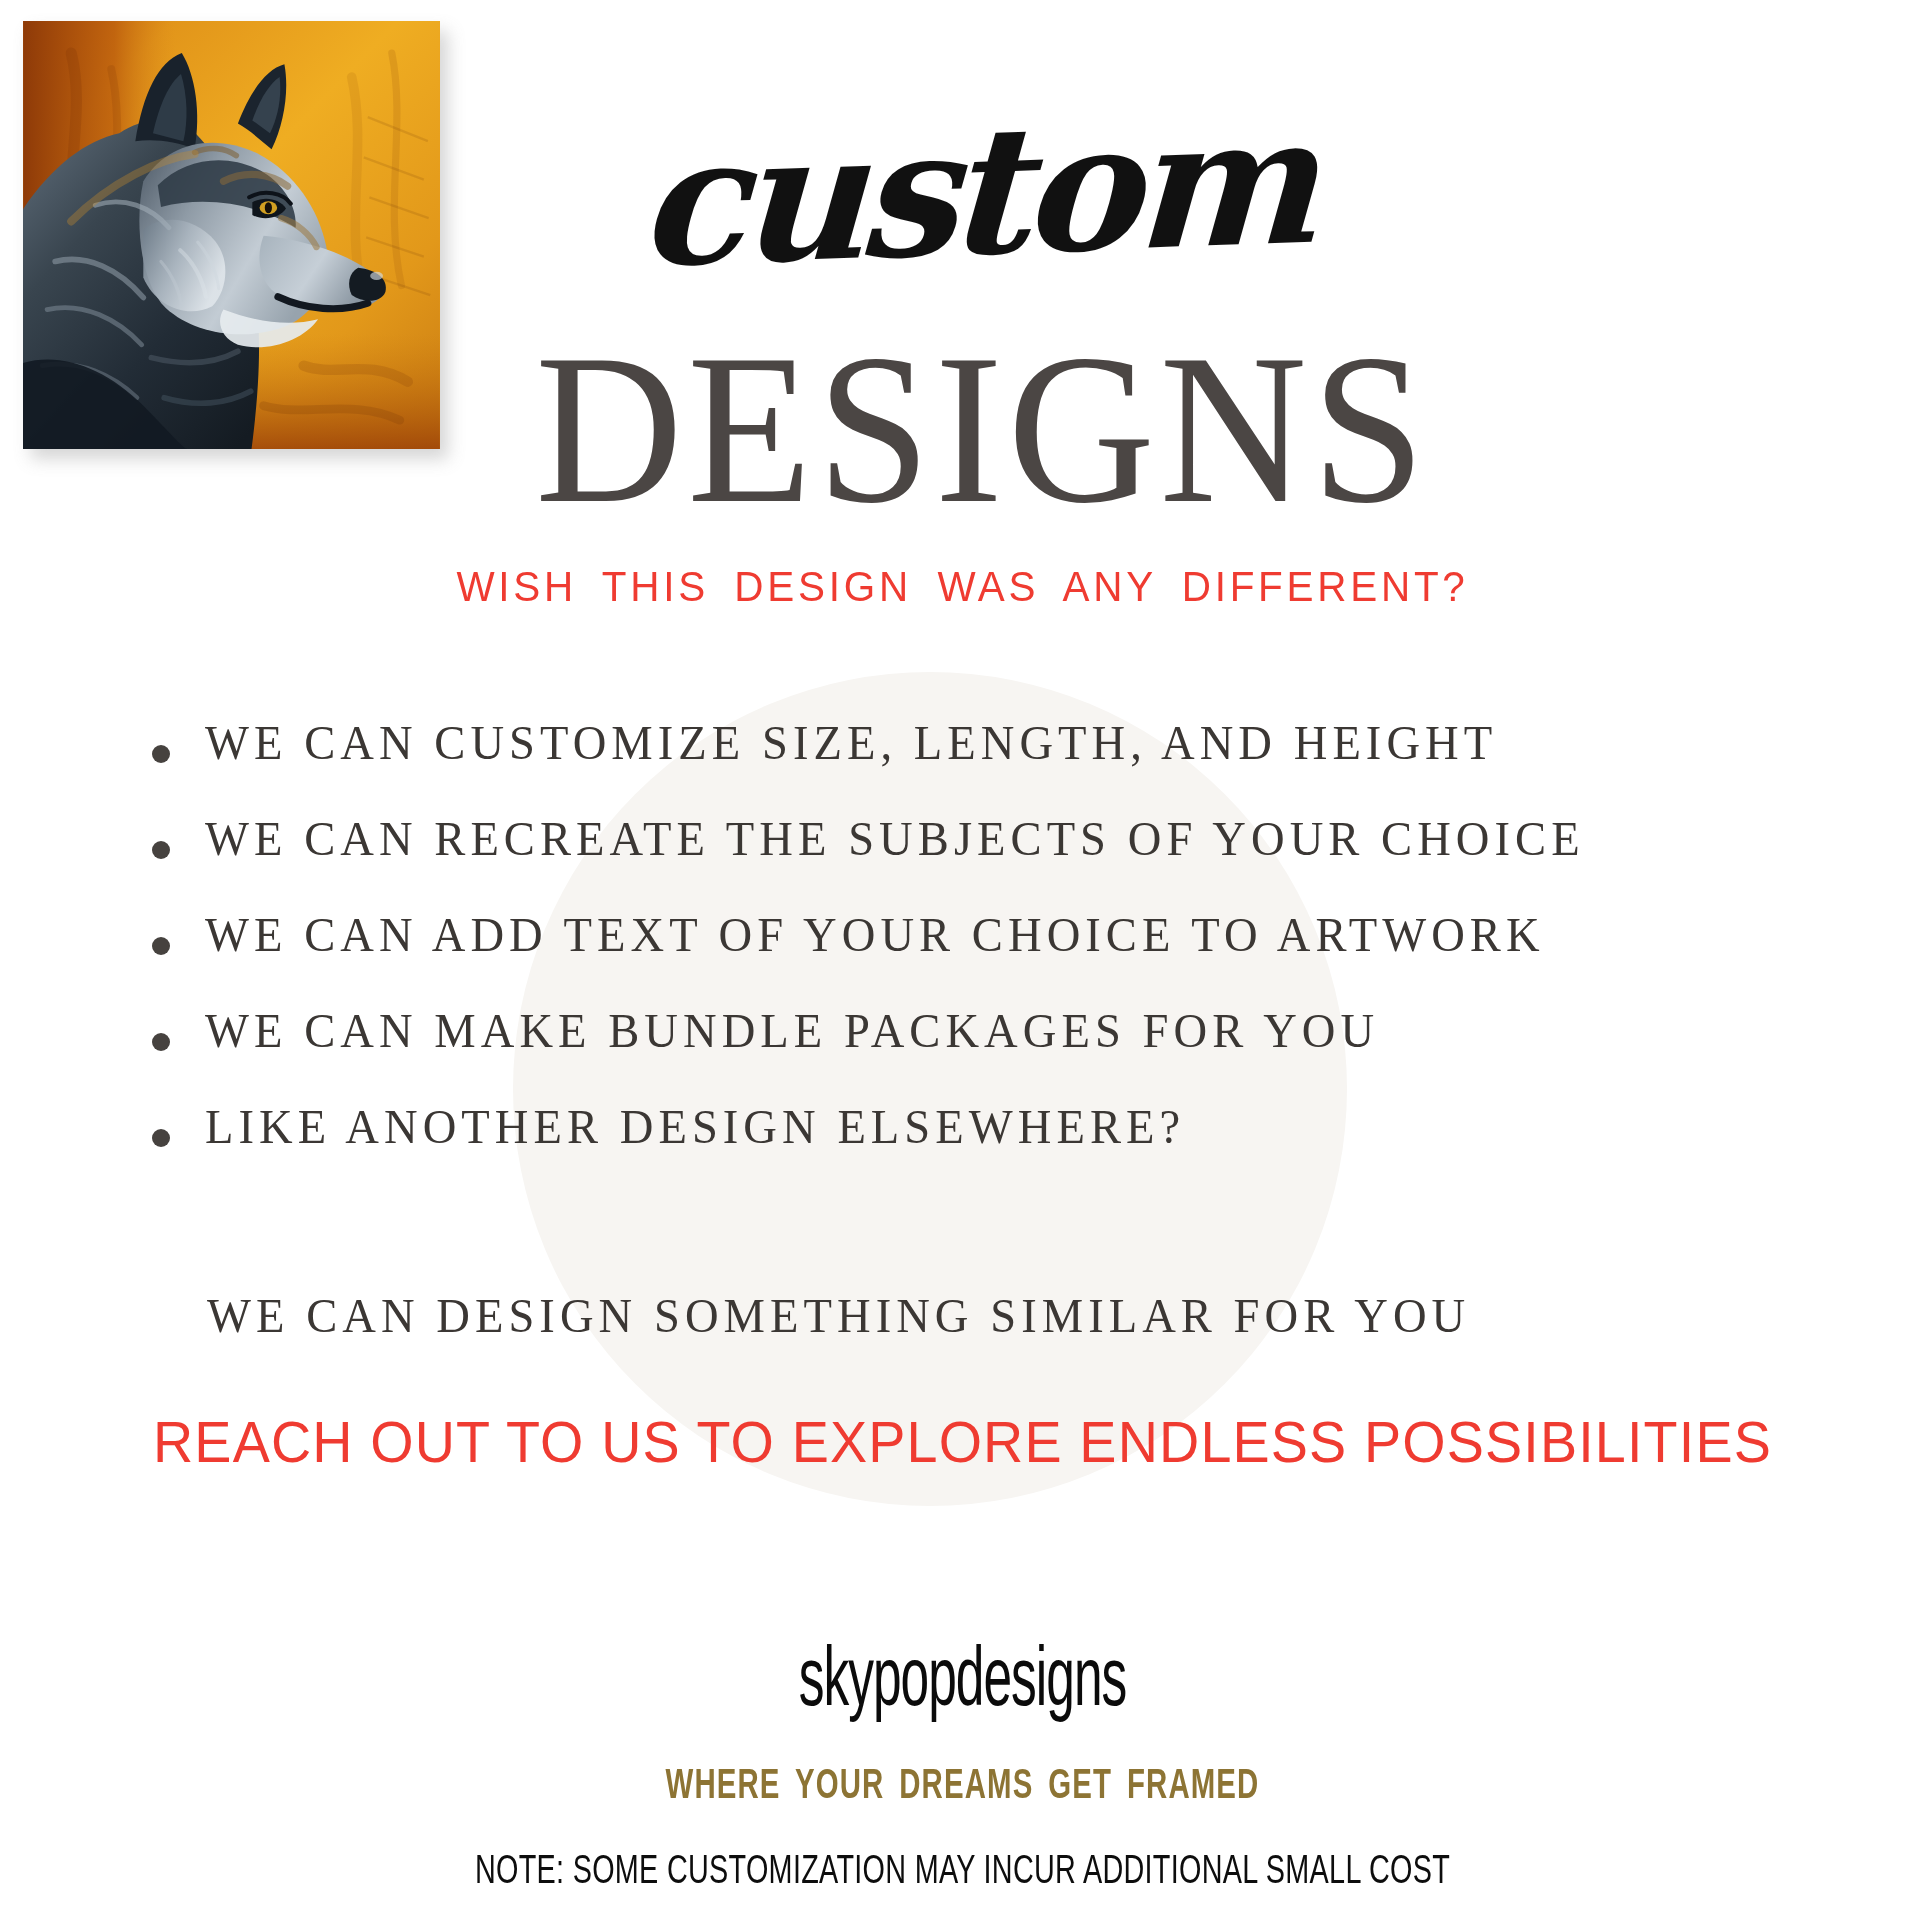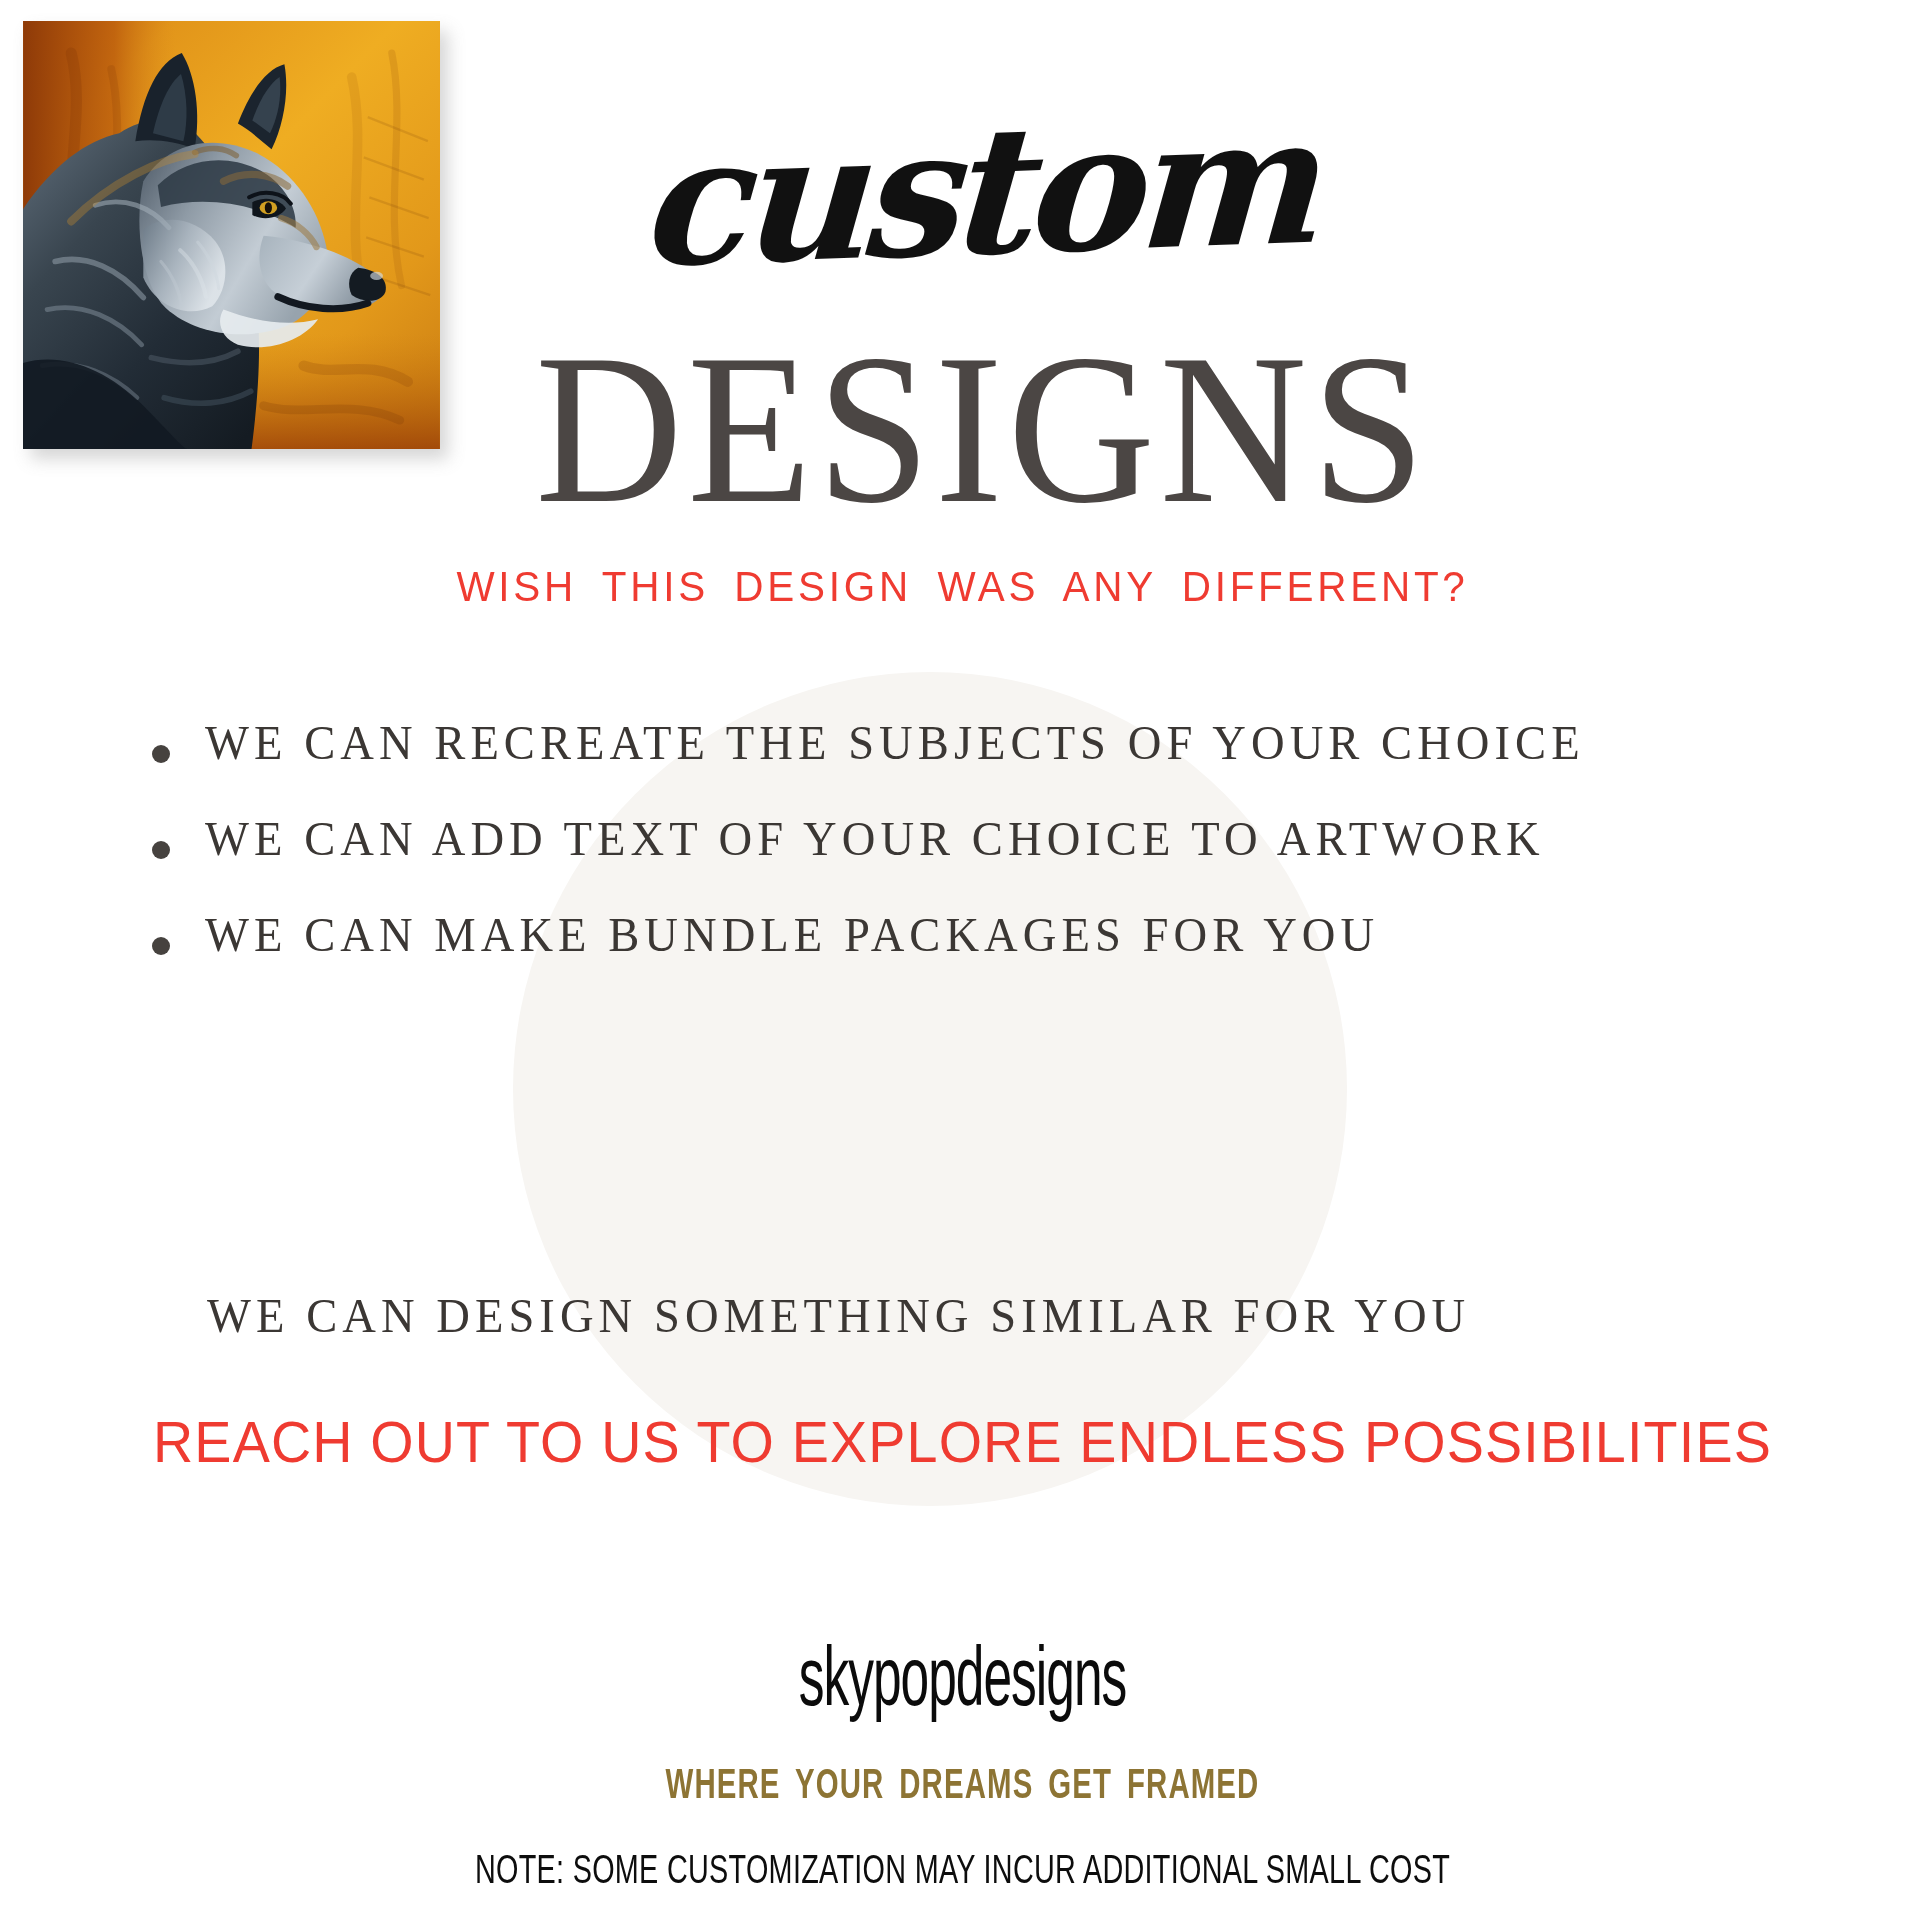--- a/index.html
+++ b/index.html
@@ -368,30 +368,38 @@
   </div>
 
   <div class="script-word">custom</div>
   <div class="headline">DESIGNS</div>
 
   <div class="subtitle">WISH  THIS  DESIGN  WAS ANY DIFFERENT?</div>
 
   <ul class="feature-list">
     <li class="feature-item">
       <span class="bullet-dot"></span>
+      <span class="feature-text">WE CAN CUSTOMIZE SIZE, LENGTH, AND HEIGHT</span>
+    </li>
+    <li class="feature-item">
+      <span class="bullet-dot"></span>
       <span class="feature-text">WE CAN RECREATE THE SUBJECTS OF YOUR CHOICE</span>
     </li>
     <li class="feature-item">
       <span class="bullet-dot"></span>
       <span class="feature-text">WE CAN ADD TEXT OF YOUR CHOICE TO ARTWORK</span>
     </li>
     <li class="feature-item">
       <span class="bullet-dot"></span>
       <span class="feature-text">WE CAN MAKE BUNDLE PACKAGES FOR YOU</span>
     </li>
+    <li class="feature-item">
+      <span class="bullet-dot"></span>
+      <span class="feature-text">LIKE ANOTHER DESIGN ELSEWHERE?</span>
+    </li>
   </ul>
 
   <div class="feature-continuation">WE CAN DESIGN SOMETHING SIMILAR FOR YOU</div>
 
   <div class="cta">REACH OUT TO US TO EXPLORE ENDLESS POSSIBILITIES</div>
 
   <div class="brand">skypopdesigns</div>
   <div class="tagline">WHERE YOUR DREAMS GET FRAMED</div>
   <div class="note">NOTE: SOME CUSTOMIZATION MAY INCUR ADDITIONAL SMALL COST</div>
 

